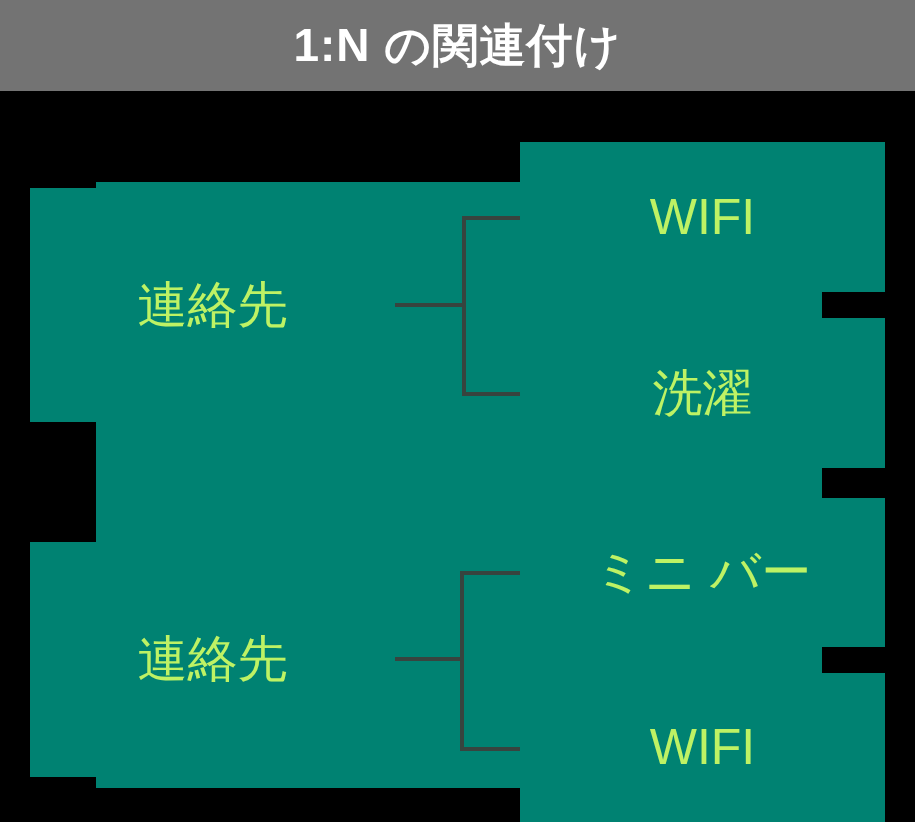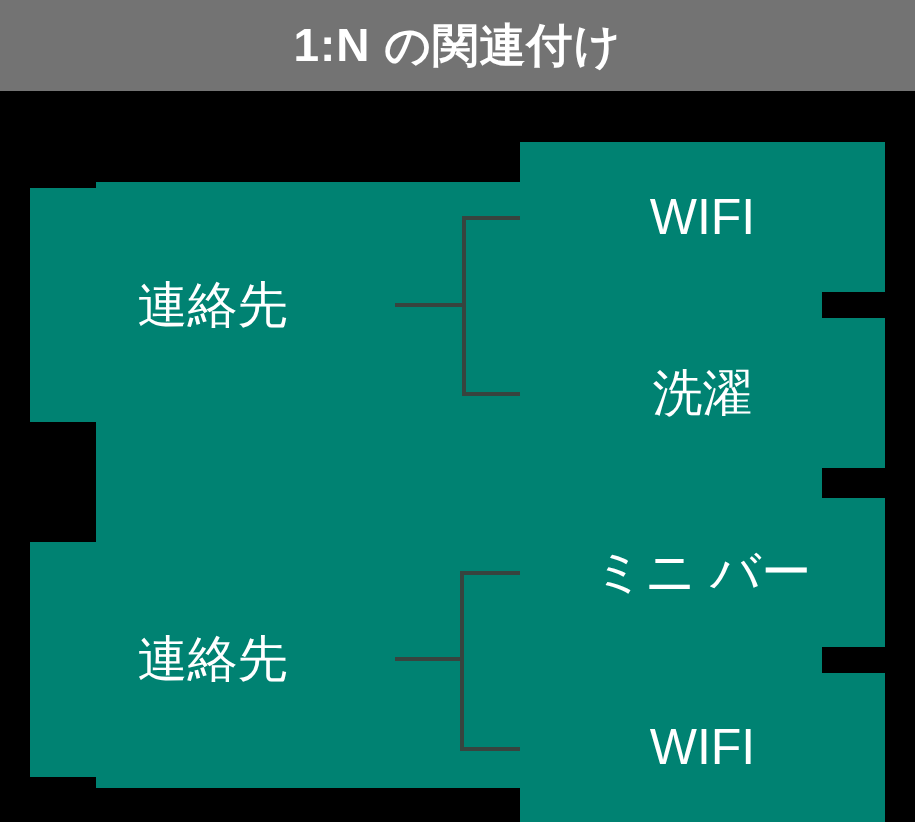--- a/index.html
+++ b/index.html
@@ -30,21 +30,21 @@
   .strip {
     position: absolute;
     left: 96px; top: 182px;
     width: 726px; height: 606px;
     background: #008272;
     z-index: 1;
   }
   .node {
     position: absolute;
     background: #008272;
-    color: #ffffff;
+    color: #bef264;
     display: flex;
     flex-direction: column;
     align-items: center;
     justify-content: center;
     text-align: center;
     z-index: 3;
     font-size: 50px;
     line-height: 61px;
     white-space: nowrap;
   }

